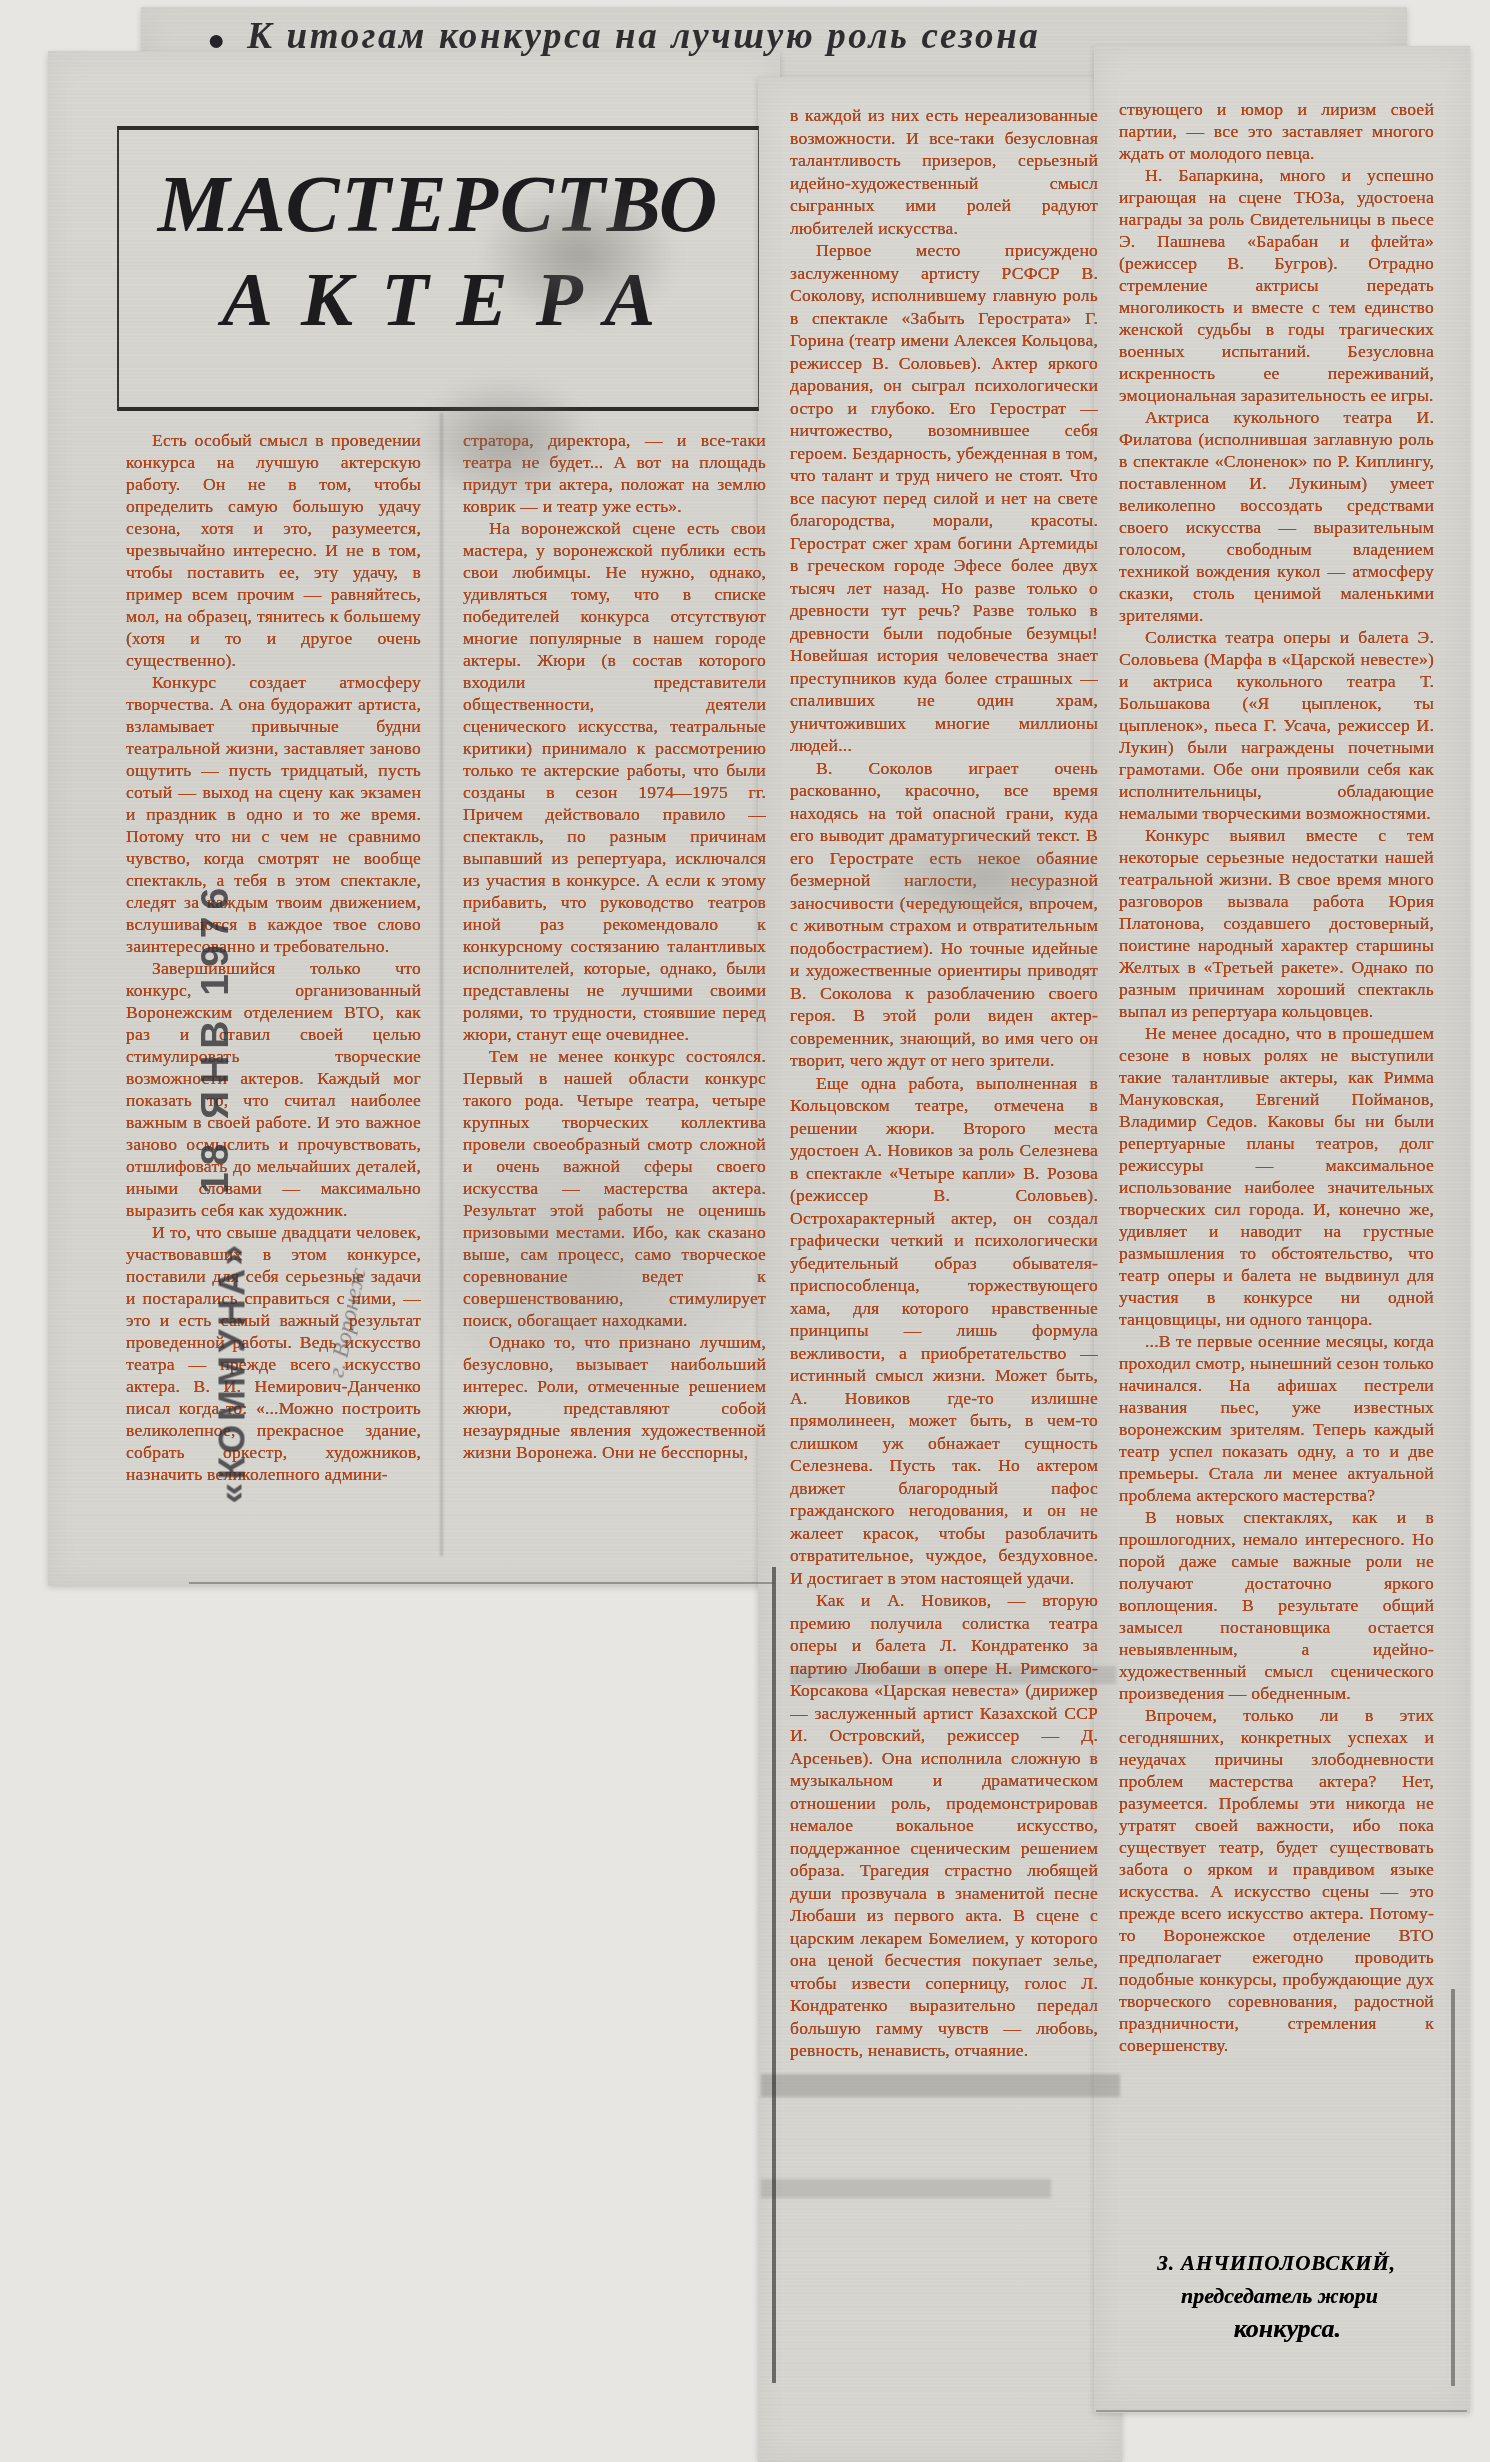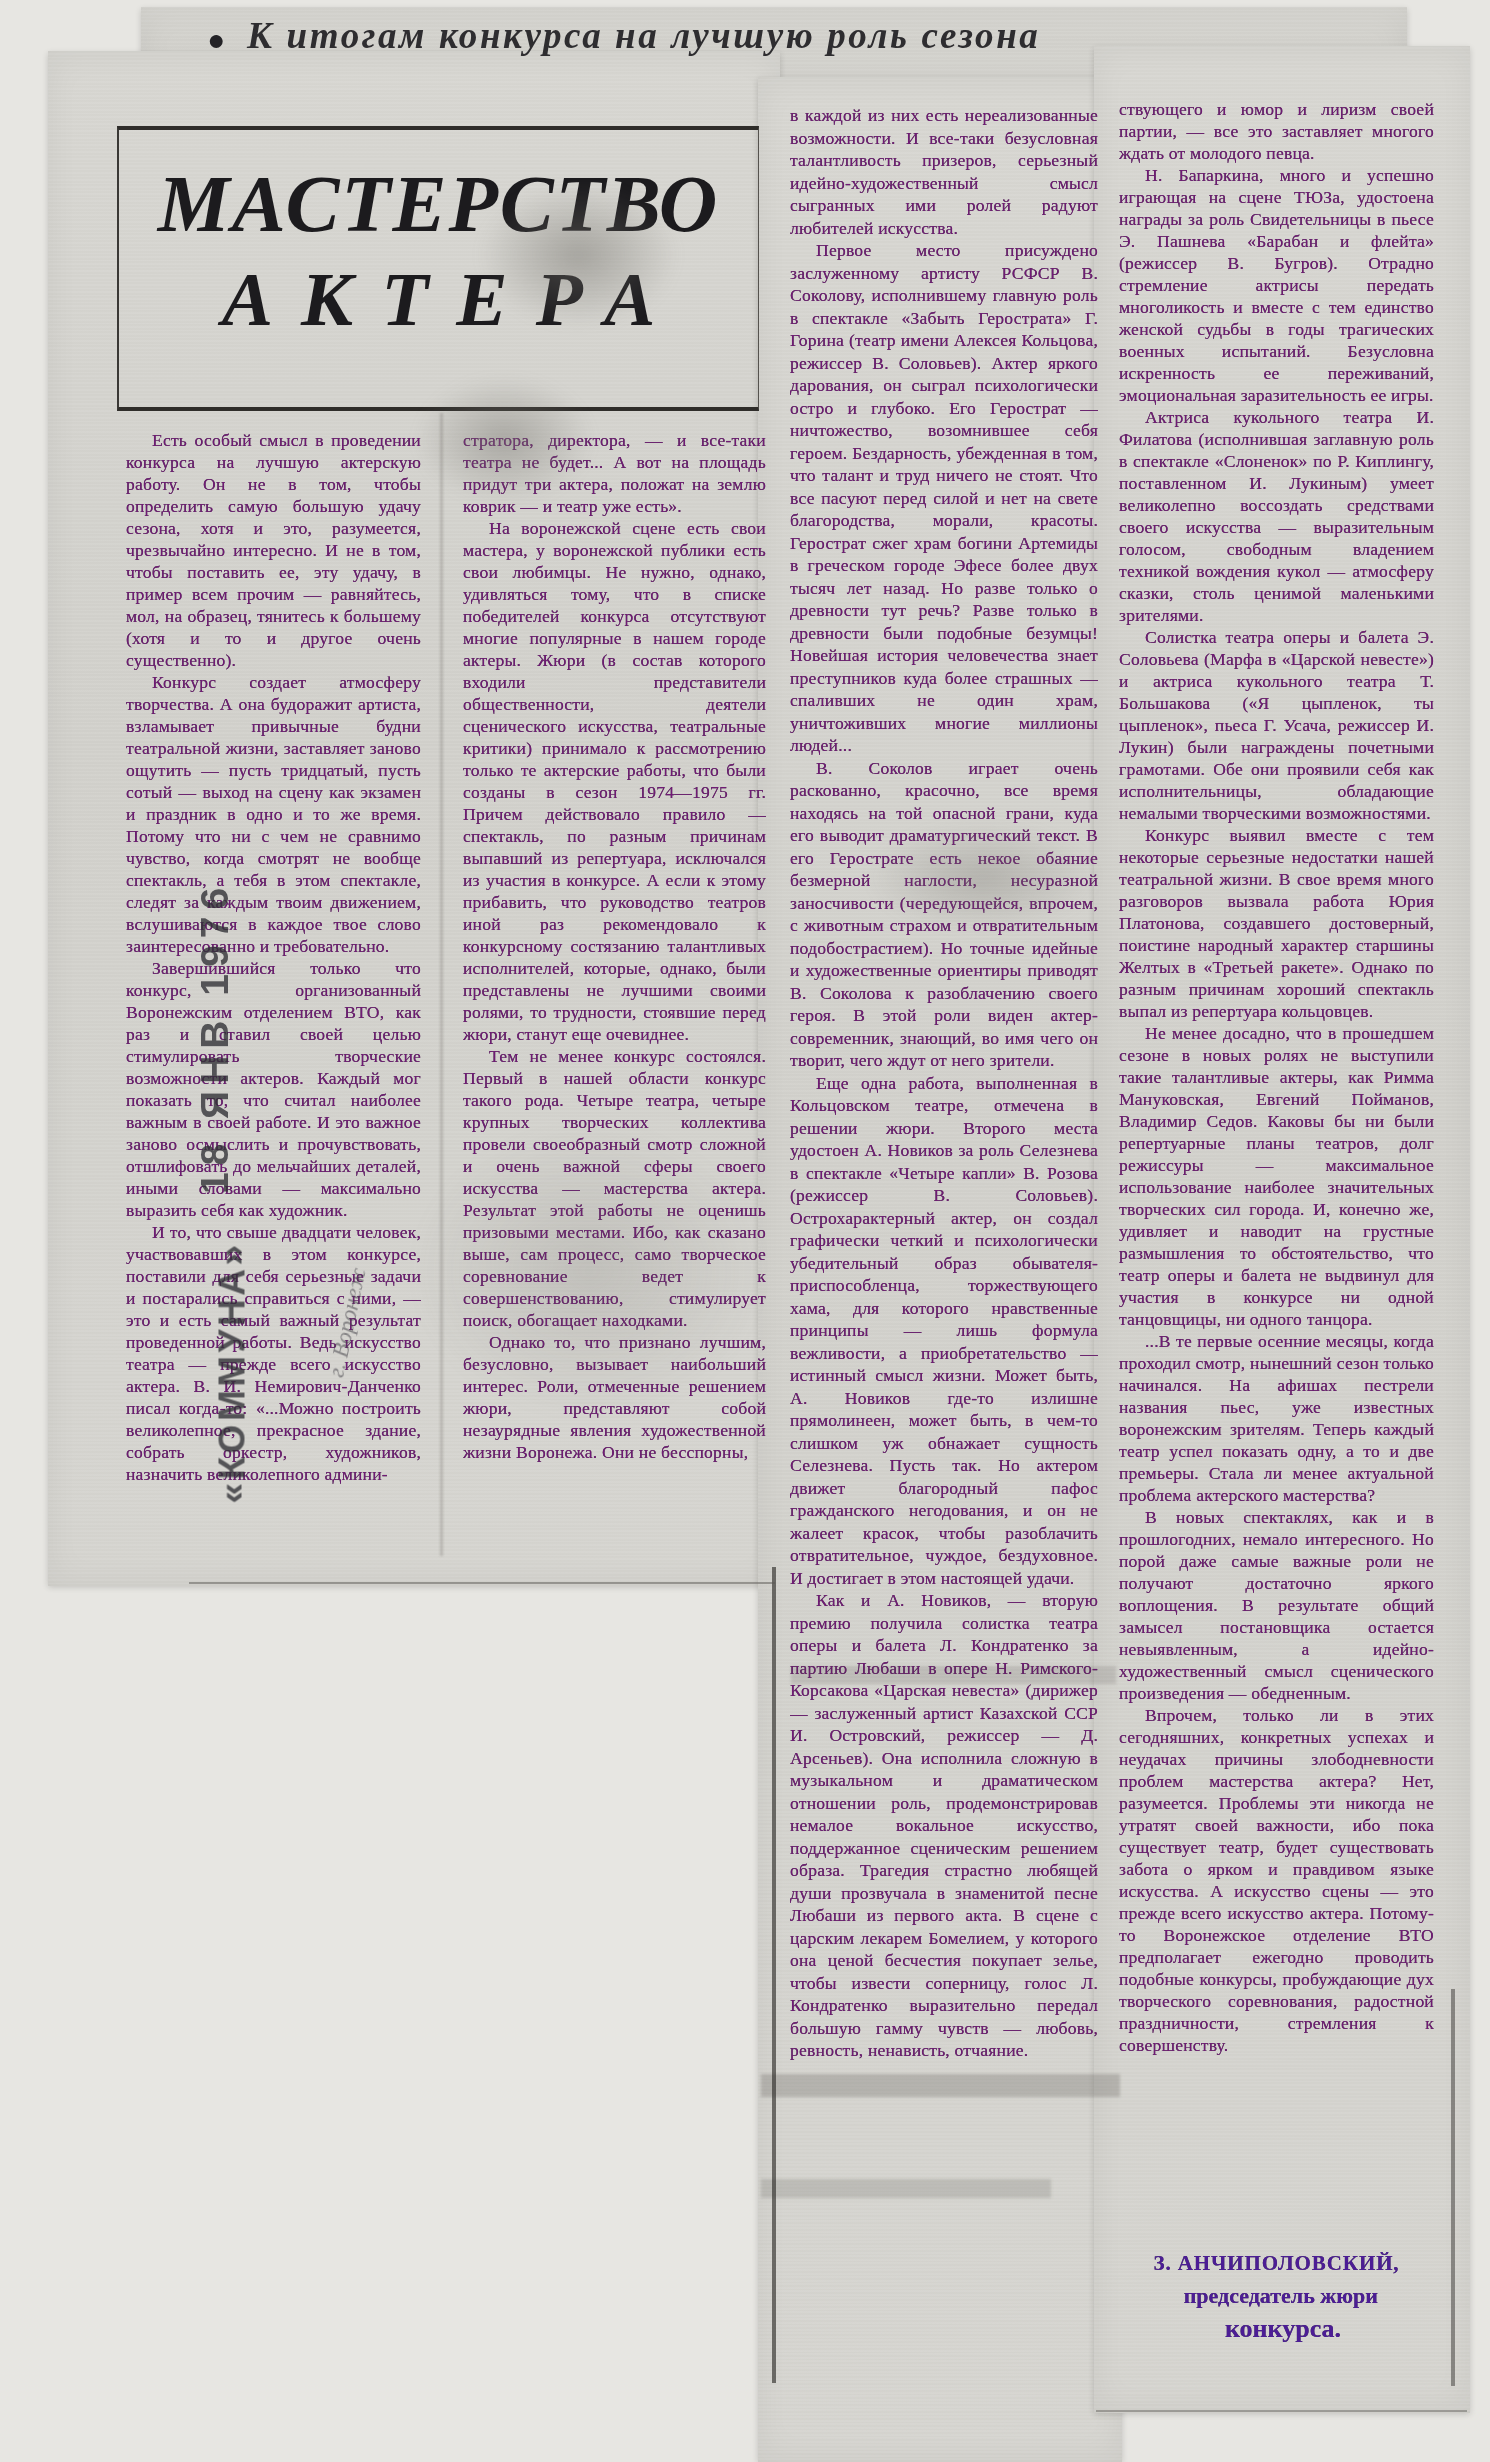--- a/index.html
+++ b/index.html
@@ -42,34 +42,34 @@
   }
   .title-line2{
     margin-top:8.8px;font-size:77px;font-weight:bold;font-style:italic;
     letter-spacing:28px;line-height:84px;text-indent:28px;
   }
 
   
   .col{
     position:absolute;overflow:hidden;
     font-size:17.6px;line-height:22px;text-align:justify;
-    color:#701a75;text-shadow:0 0 0.6px rgba(46,45,49,.85);
+    color:#c2410c;text-shadow:0 0 0.6px rgba(46,45,49,.85);
     letter-spacing:0.2px;hyphens:auto;
   }
   .col p{margin:0;text-indent:26px;}
   .col p.noindent{text-indent:0;}
   .col1{left:126px;top:429px;width:295px;height:1136px;}
   .col2{left:463px;top:429px;width:303px;height:1130px;}
   .col3{left:790px;top:104px;width:308px;height:2344px;line-height:22.5px;}
   .col4{left:1119px;top:98px;width:315px;height:2141px;}
 
   
   .signature{
     position:absolute;left:1119px;top:2251px;width:315px;
-    font-weight:bold;color:#4c1d95;text-shadow:0 0 0.6px rgba(46,45,49,.85);
+    font-weight:bold;color:#000000;text-shadow:0 0 0.6px rgba(46,45,49,.85);font-style:italic;
   }
   .sig-name{font-size:21px;text-align:center;letter-spacing:0.9px;}
   .sig-role{font-size:22px;text-align:right;padding-right:56px;margin-top:7px;}
   .sig-role2{font-size:26px;text-align:right;padding-right:93px;margin-top:5.3px;}
 
   
   .vstamp{
     position:absolute;transform:rotate(-90deg);transform-origin:center;
     font-family:"Liberation Sans","DejaVu Sans",sans-serif;font-weight:bold;
     color:rgba(48,47,53,.78);white-space:nowrap;text-align:center;

